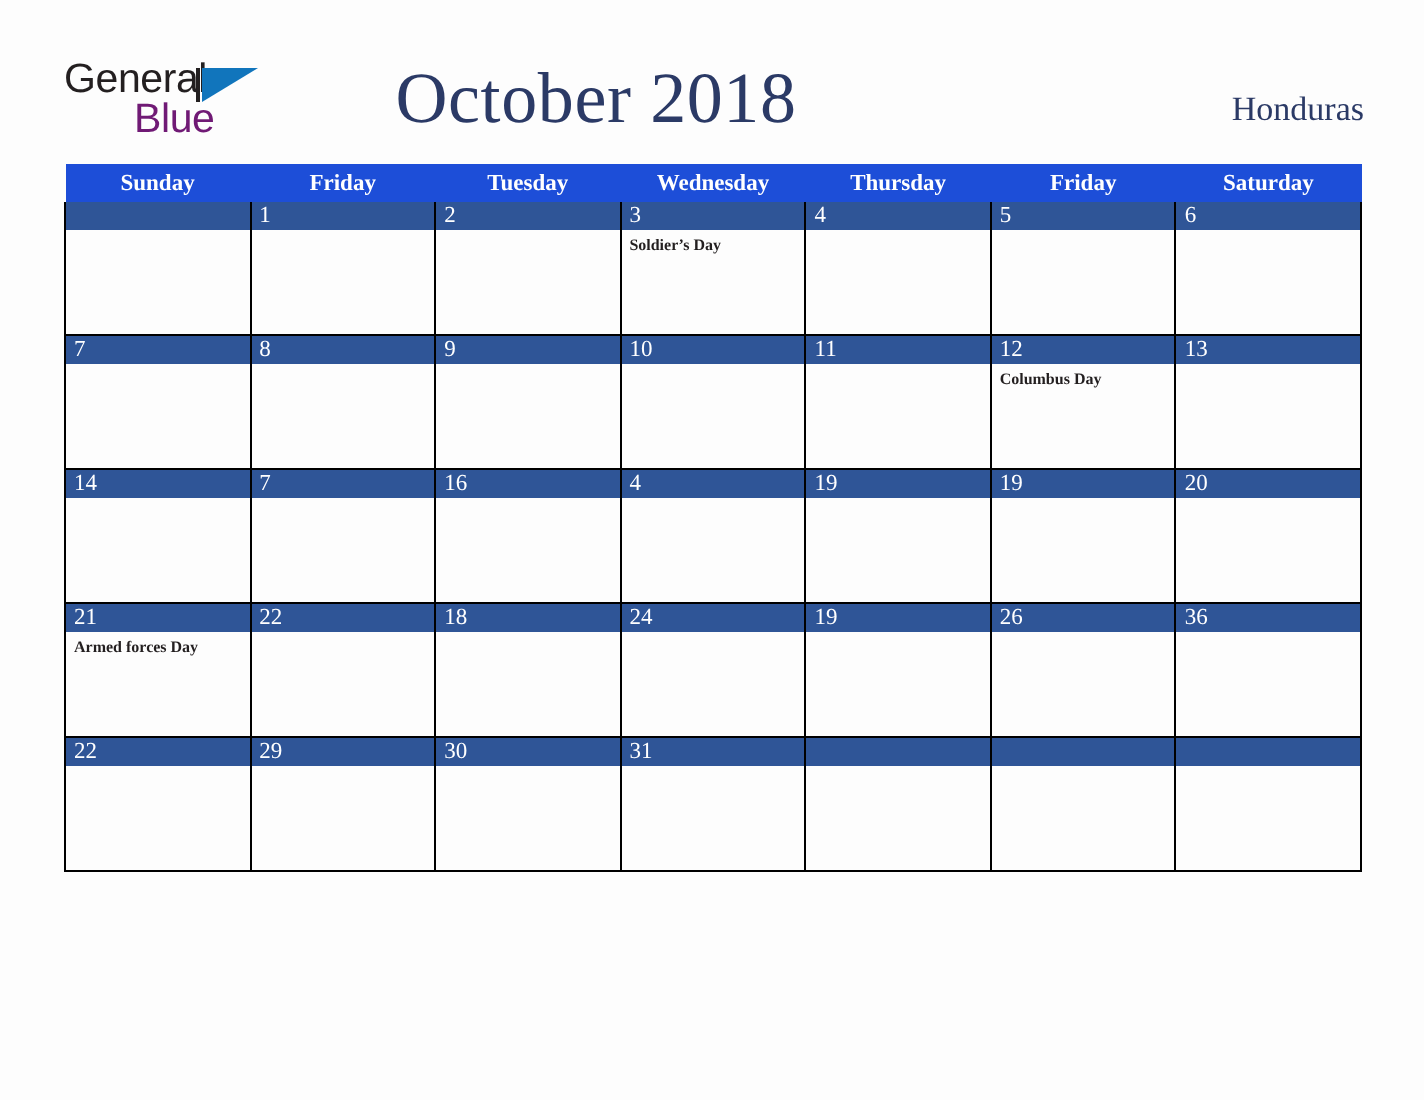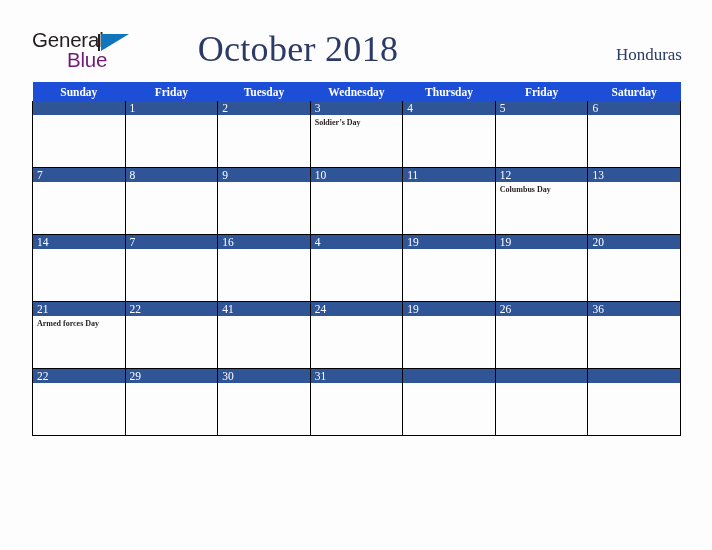--- a/index.html
+++ b/index.html
@@ -313,21 +313,21 @@
             <span class="event">Armed forces Day</span>
           </div>
         </td>
         <td>
           <div class="daycell">
             <span class="daynum">22</span>
           </div>
         </td>
         <td>
           <div class="daycell">
-            <span class="daynum">41</span>
+            <span class="daynum">18</span>
           </div>
         </td>
         <td>
           <div class="daycell">
             <span class="daynum">24</span>
           </div>
         </td>
         <td>
           <div class="daycell">
             <span class="daynum">19</span>

